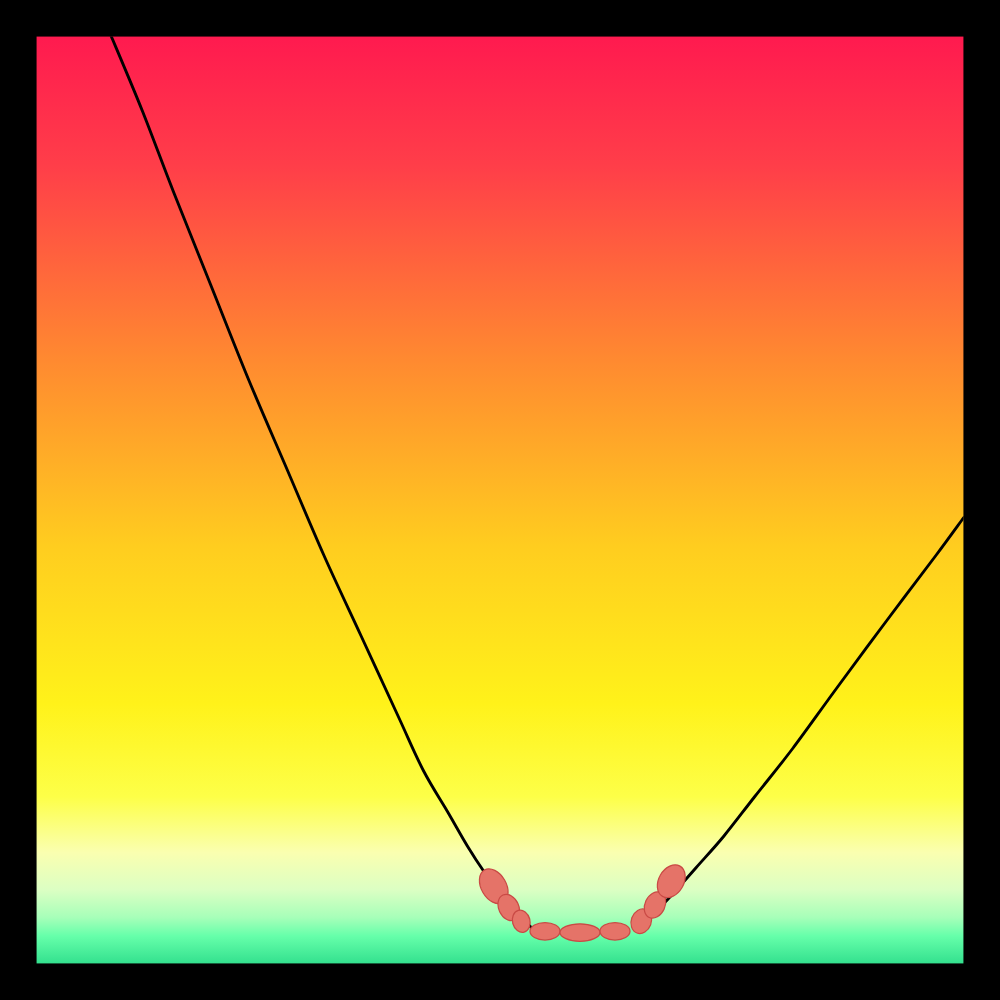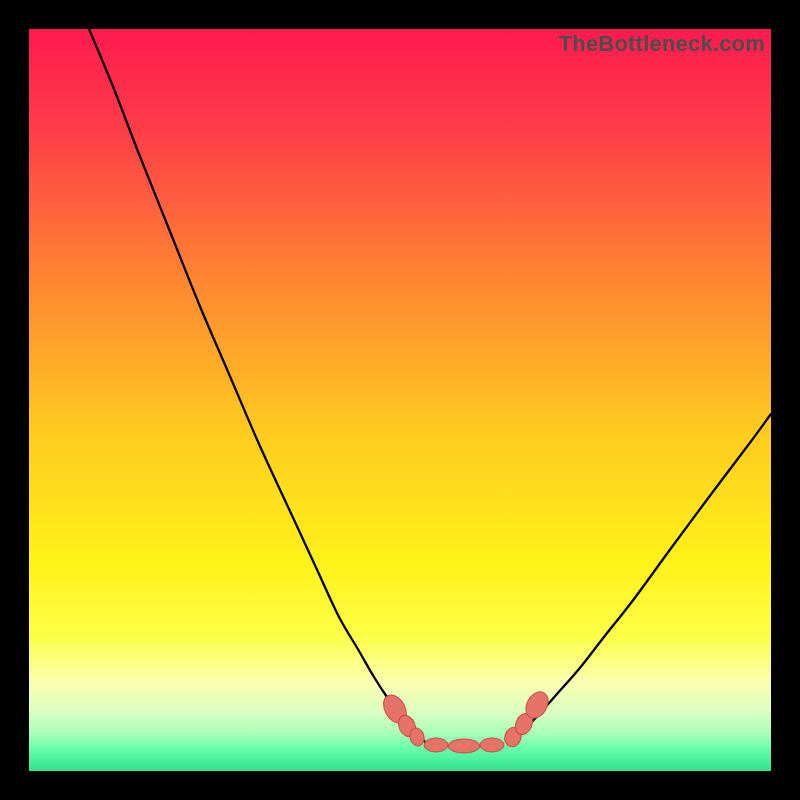--- a/index.html
+++ b/index.html
@@ -70,15 +70,14 @@
           <ellipse cx="378" cy="697" rx="8" ry="11" transform="rotate(-25 378 697)" fill="#e57368" stroke="#c94a45" stroke-width="1"></ellipse>
           <ellipse cx="388" cy="708" rx="7" ry="9" transform="rotate(-15 388 708)" fill="#e57368" stroke="#c94a45" stroke-width="1"></ellipse>
           <ellipse cx="407" cy="716" rx="12" ry="7" fill="#e57368" stroke="#c94a45" stroke-width="1"></ellipse>
           <ellipse cx="435" cy="717" rx="16" ry="7" fill="#e57368" stroke="#c94a45" stroke-width="1"></ellipse>
           <ellipse cx="463" cy="716" rx="12" ry="7" fill="#e57368" stroke="#c94a45" stroke-width="1"></ellipse>
           <ellipse cx="484" cy="708" rx="8" ry="10" transform="rotate(20 484 708)" fill="#e57368" stroke="#c94a45" stroke-width="1"></ellipse>
           <ellipse cx="495" cy="695" rx="8" ry="11" transform="rotate(25 495 695)" fill="#e57368" stroke="#c94a45" stroke-width="1"></ellipse>
           <ellipse cx="508" cy="676" rx="10" ry="14" transform="rotate(30 508 676)" fill="#e57368" stroke="#c94a45" stroke-width="1"></ellipse>
         </g>
     </svg>
-    <div class="watermark">TheBottleneck.com</div>
   </div>
 </div>
 
 </body></html>

